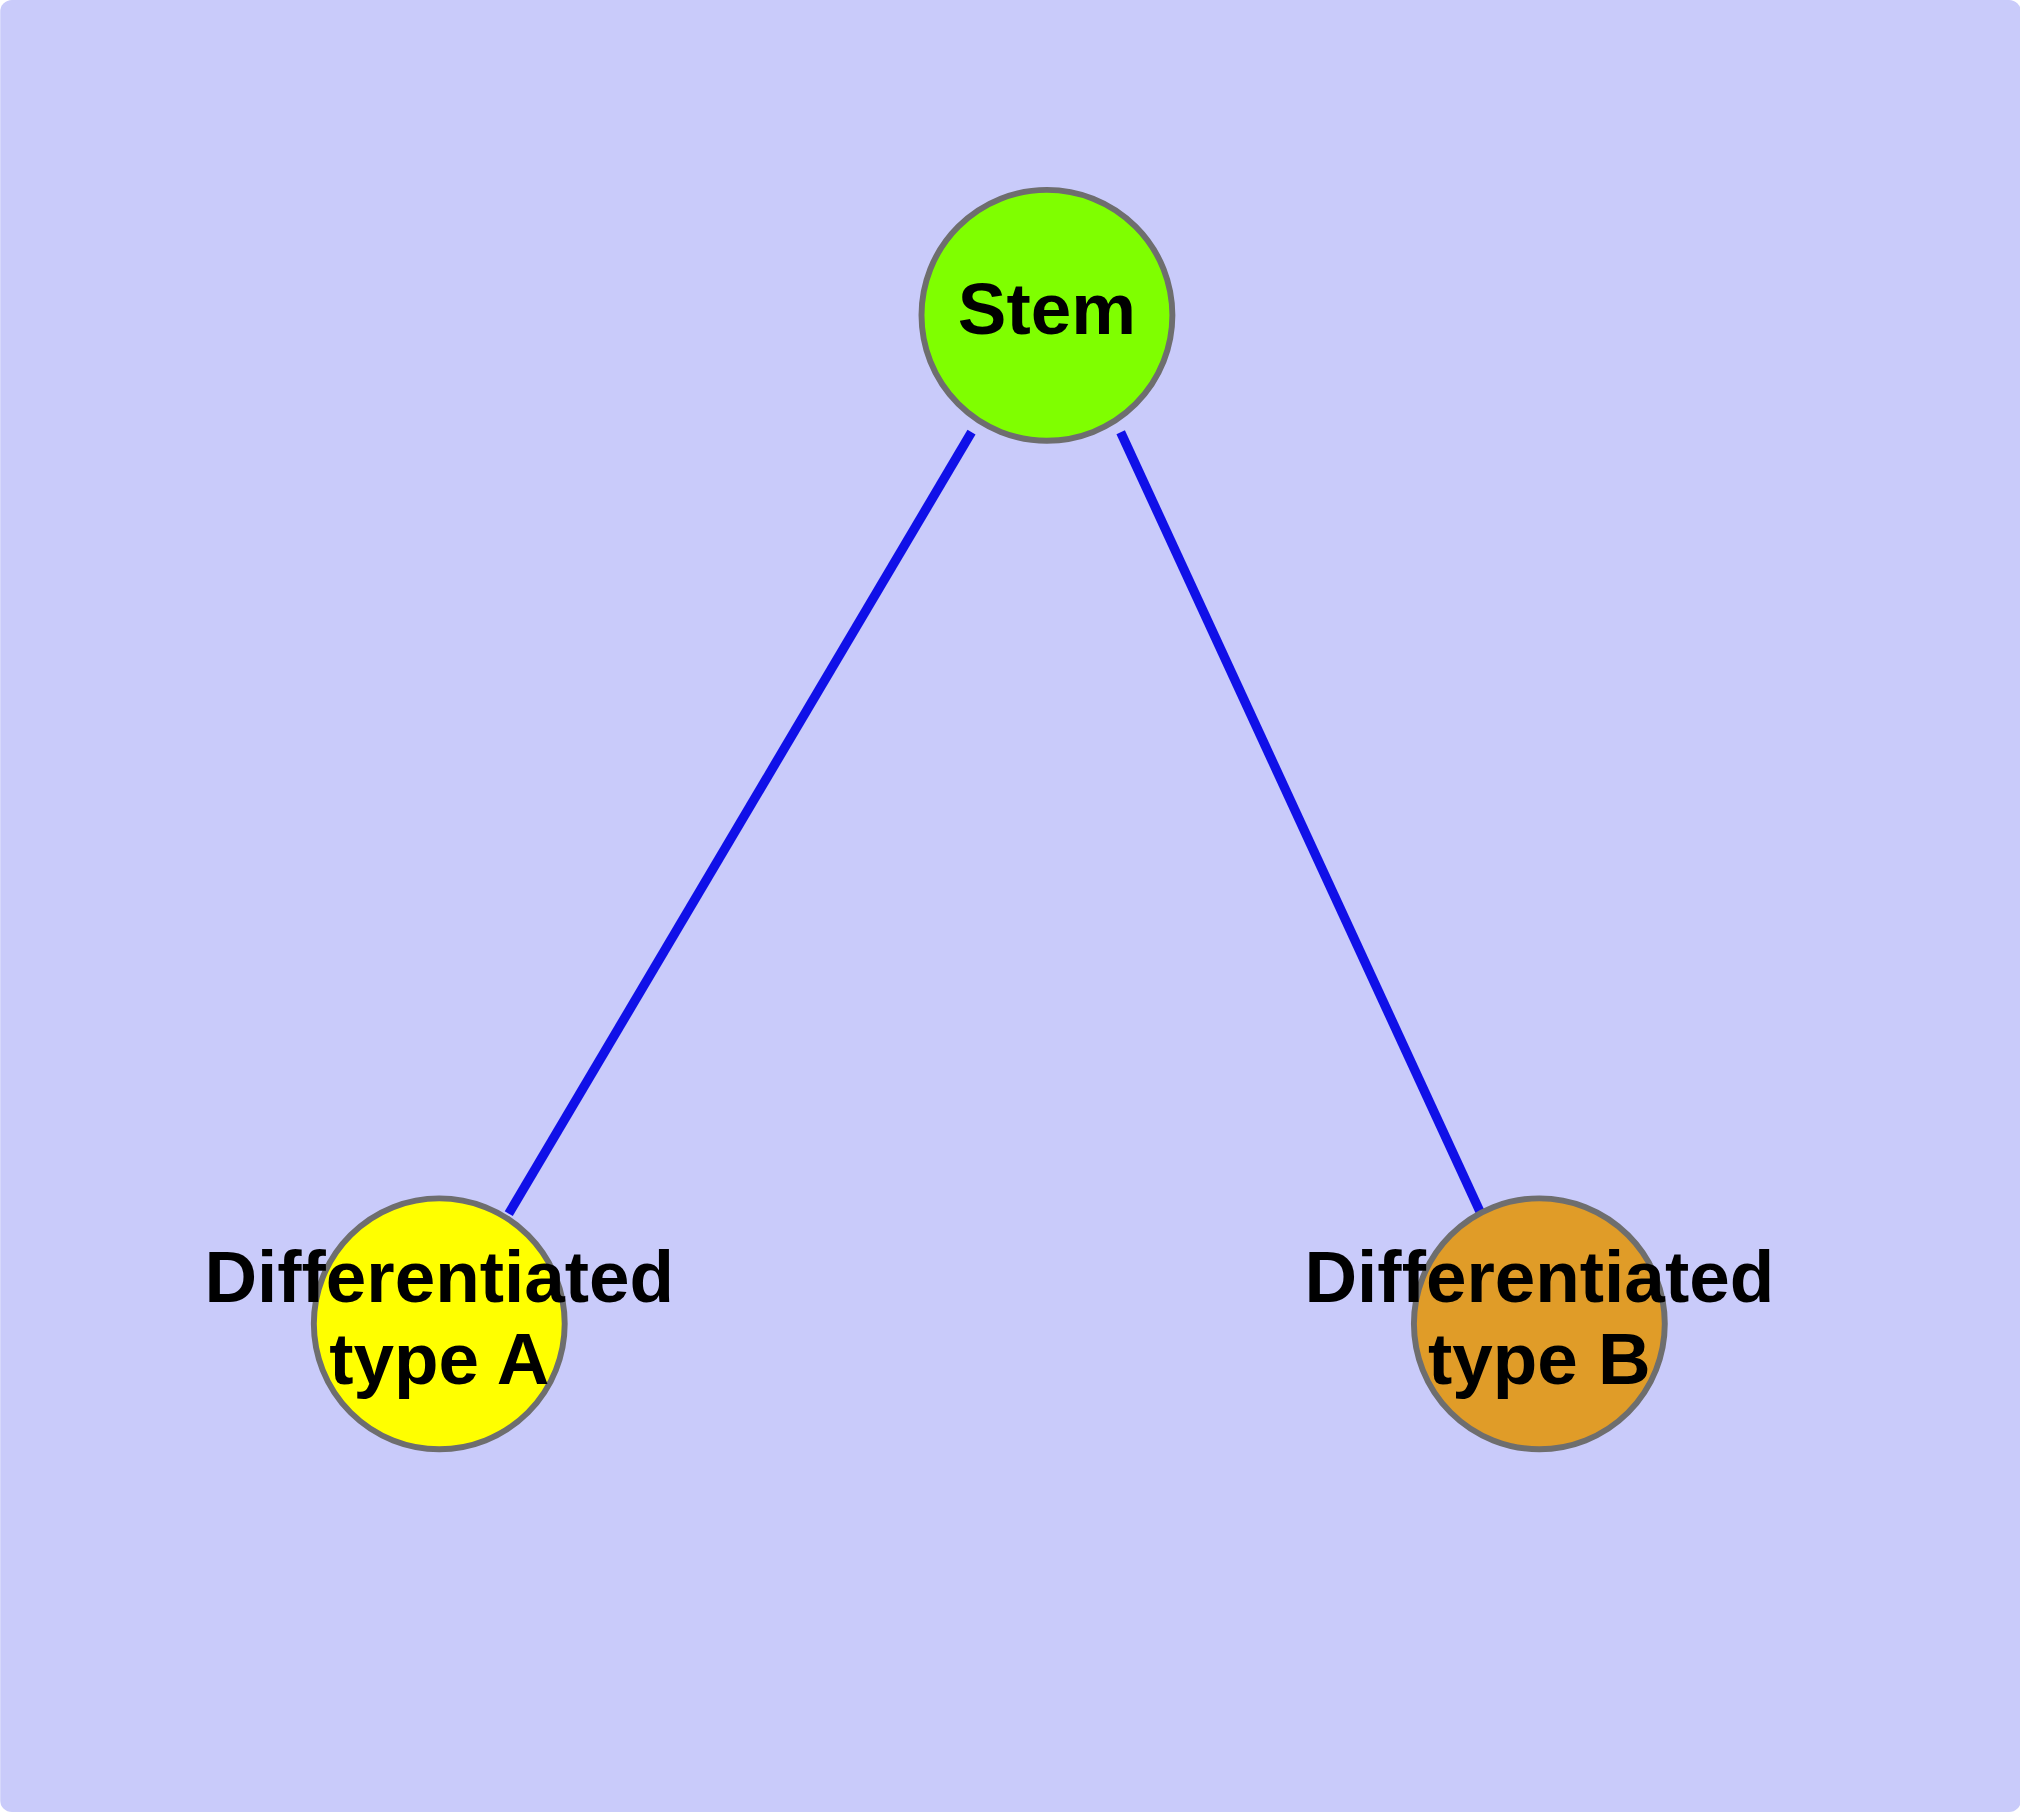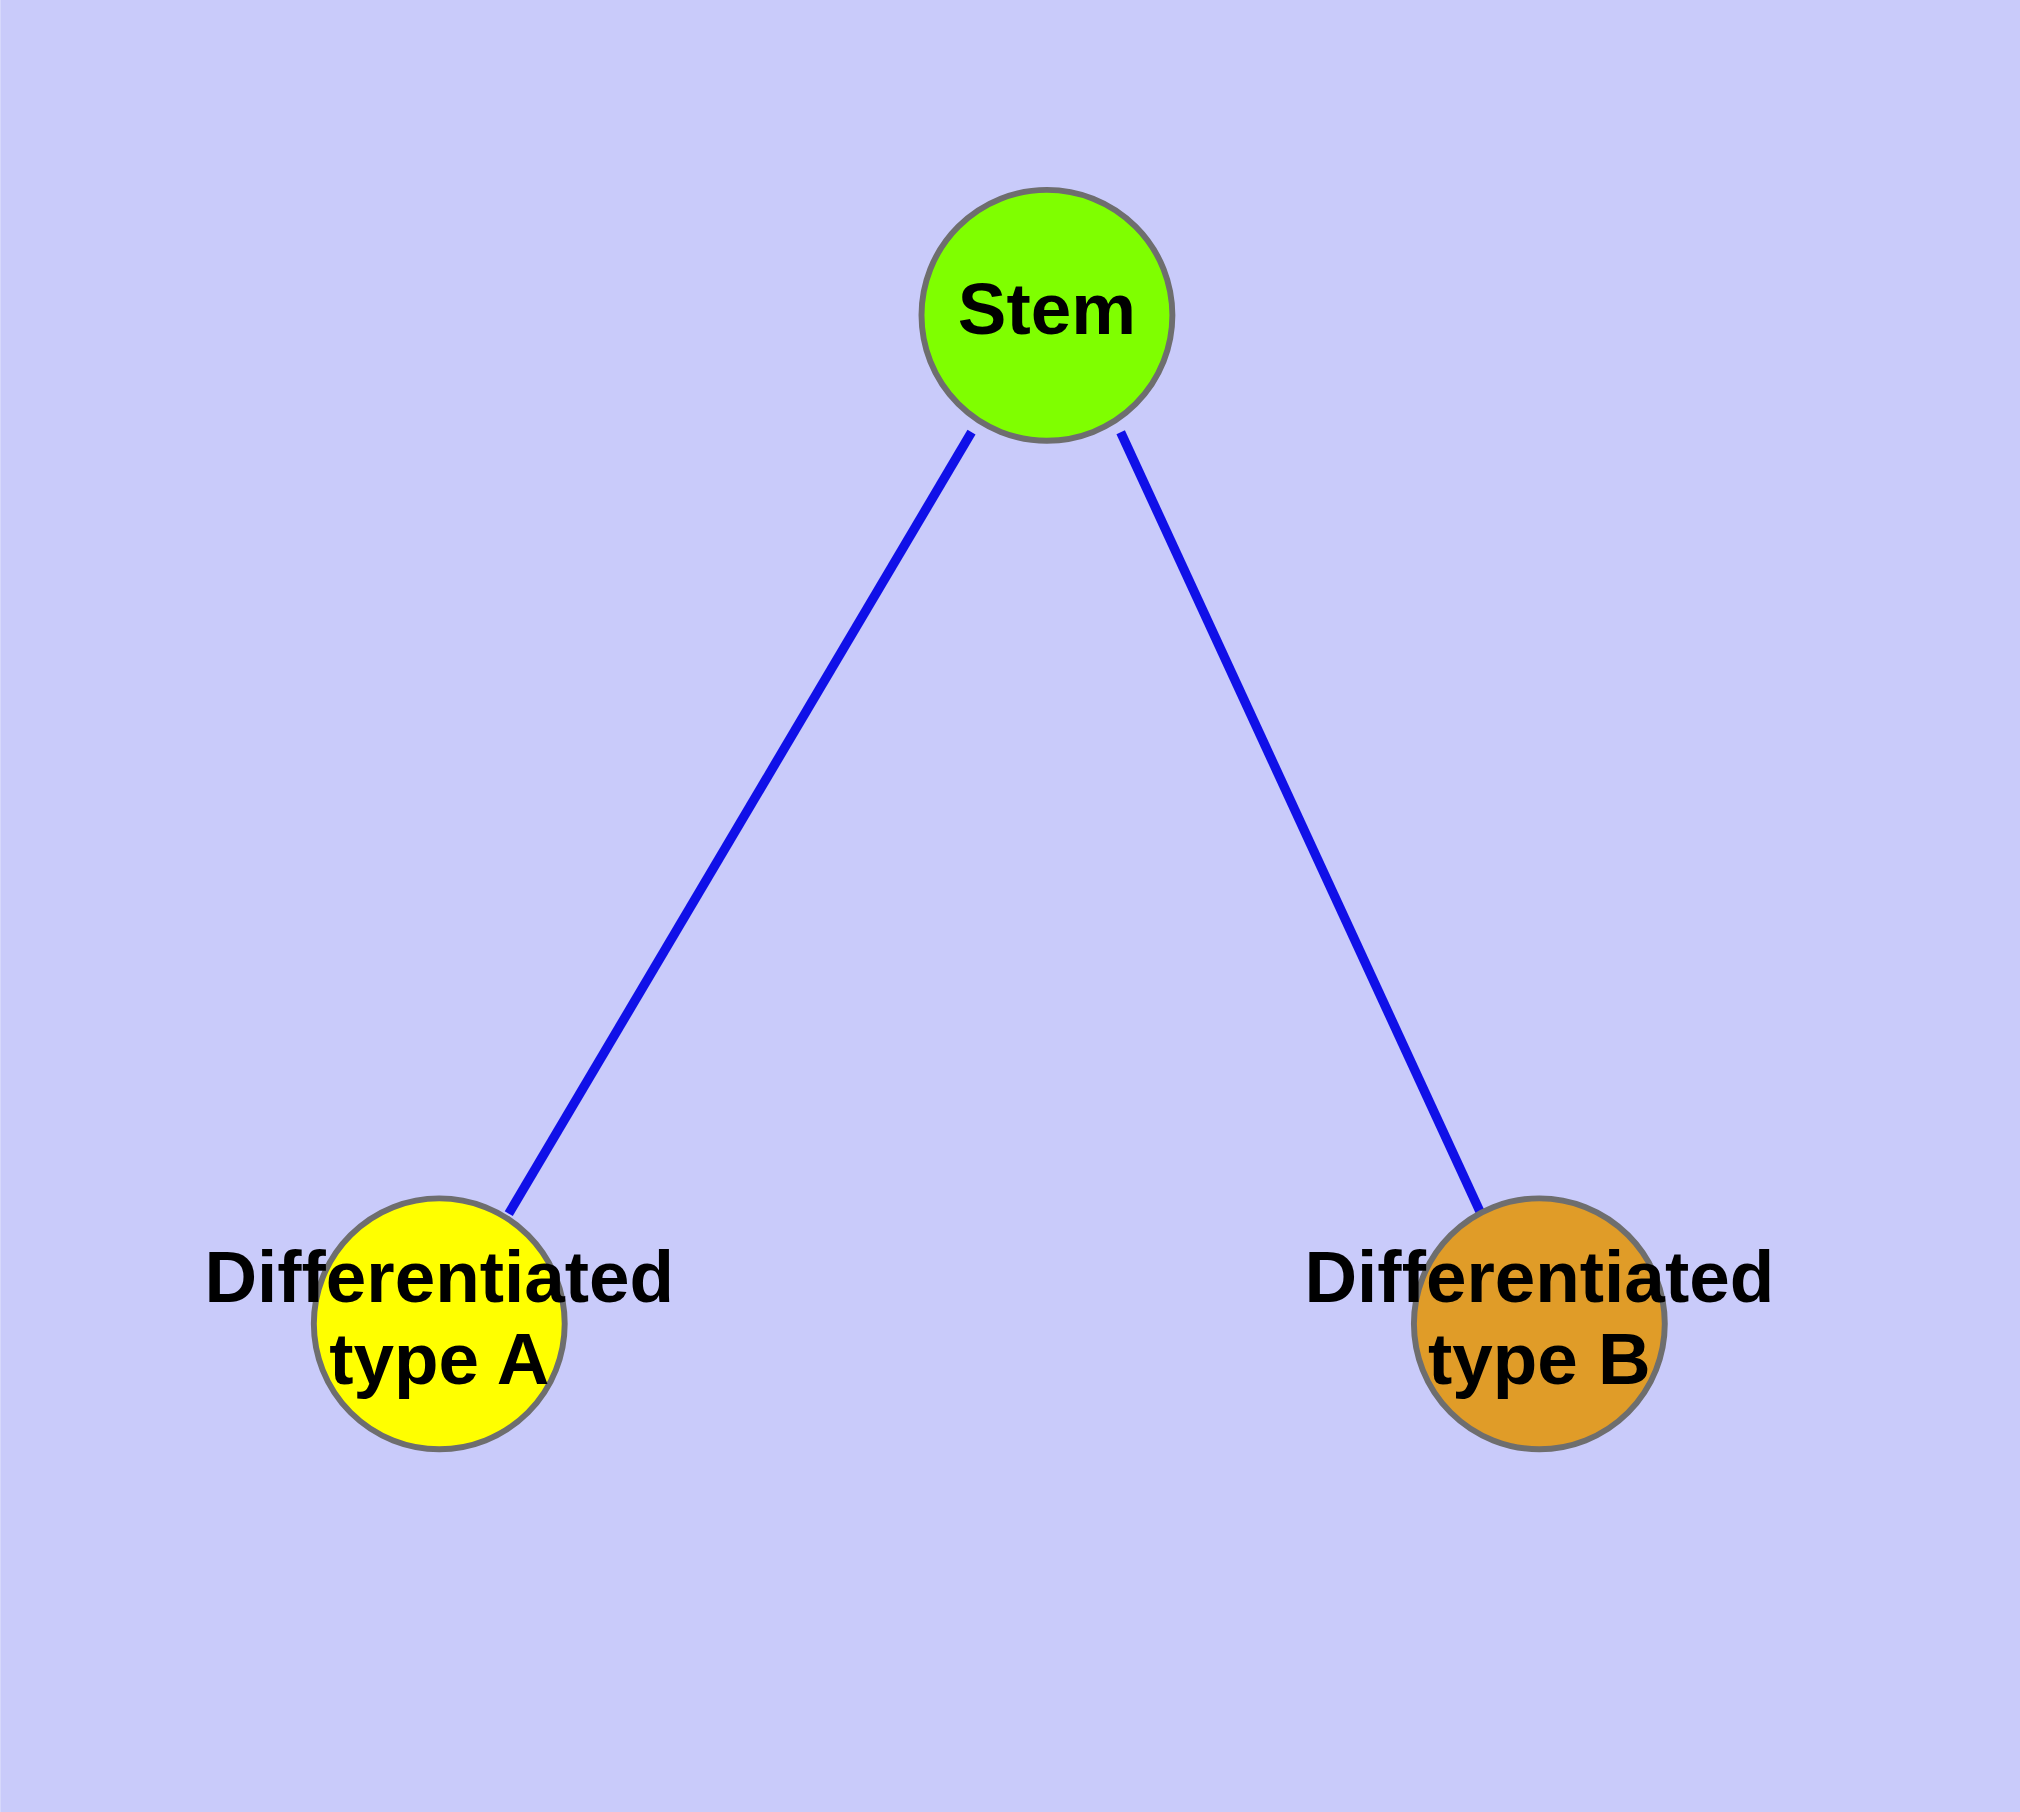--- a/index.html
+++ b/index.html
@@ -6,20 +6,21 @@
     margin: 0;
     padding: 0;
     background: #ffffff;
   }
   #diagram-root {
     position: relative;
     width: 2021px;
     height: 1812px;
     overflow: hidden;
     font-family: "Liberation Sans", sans-serif;
+    border-radius: 12px;
   }
   #graph-svg {
     display: block;
     width: 2021px;
     height: 1812px;
   }
   .node-label {
     font-family: "Liberation Sans", sans-serif;
     font-weight: bold;
     fill: #000000;

